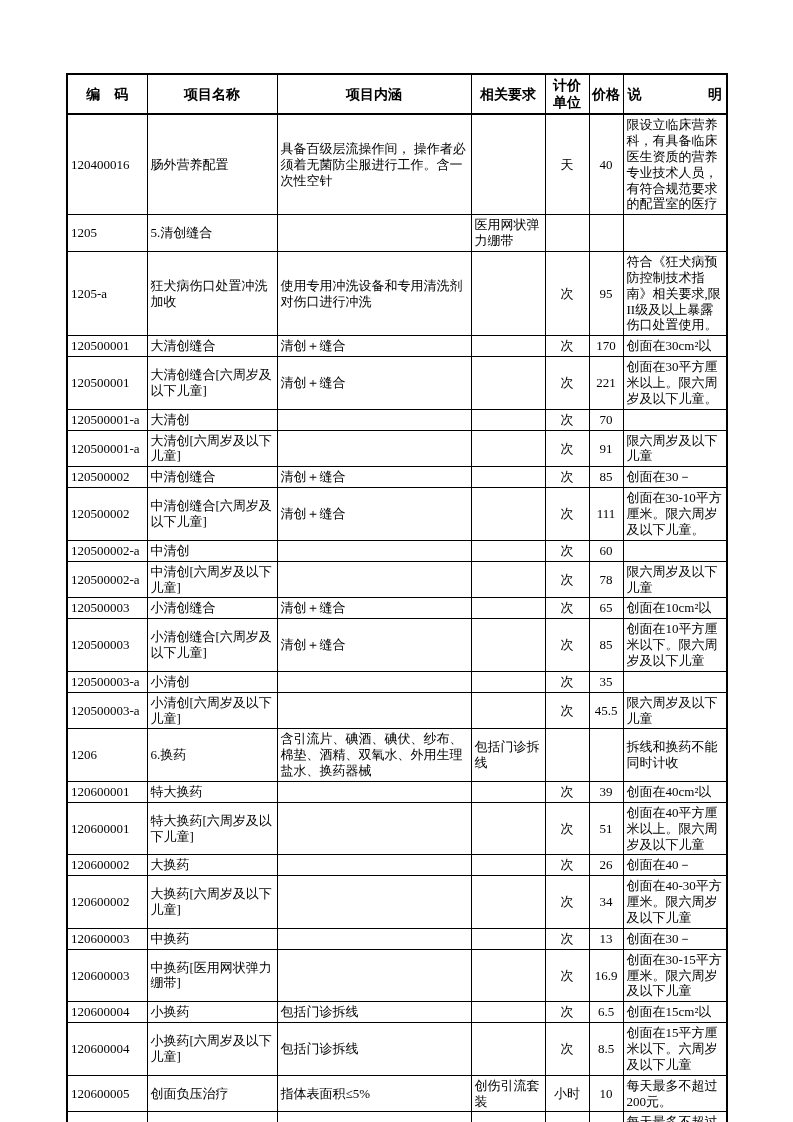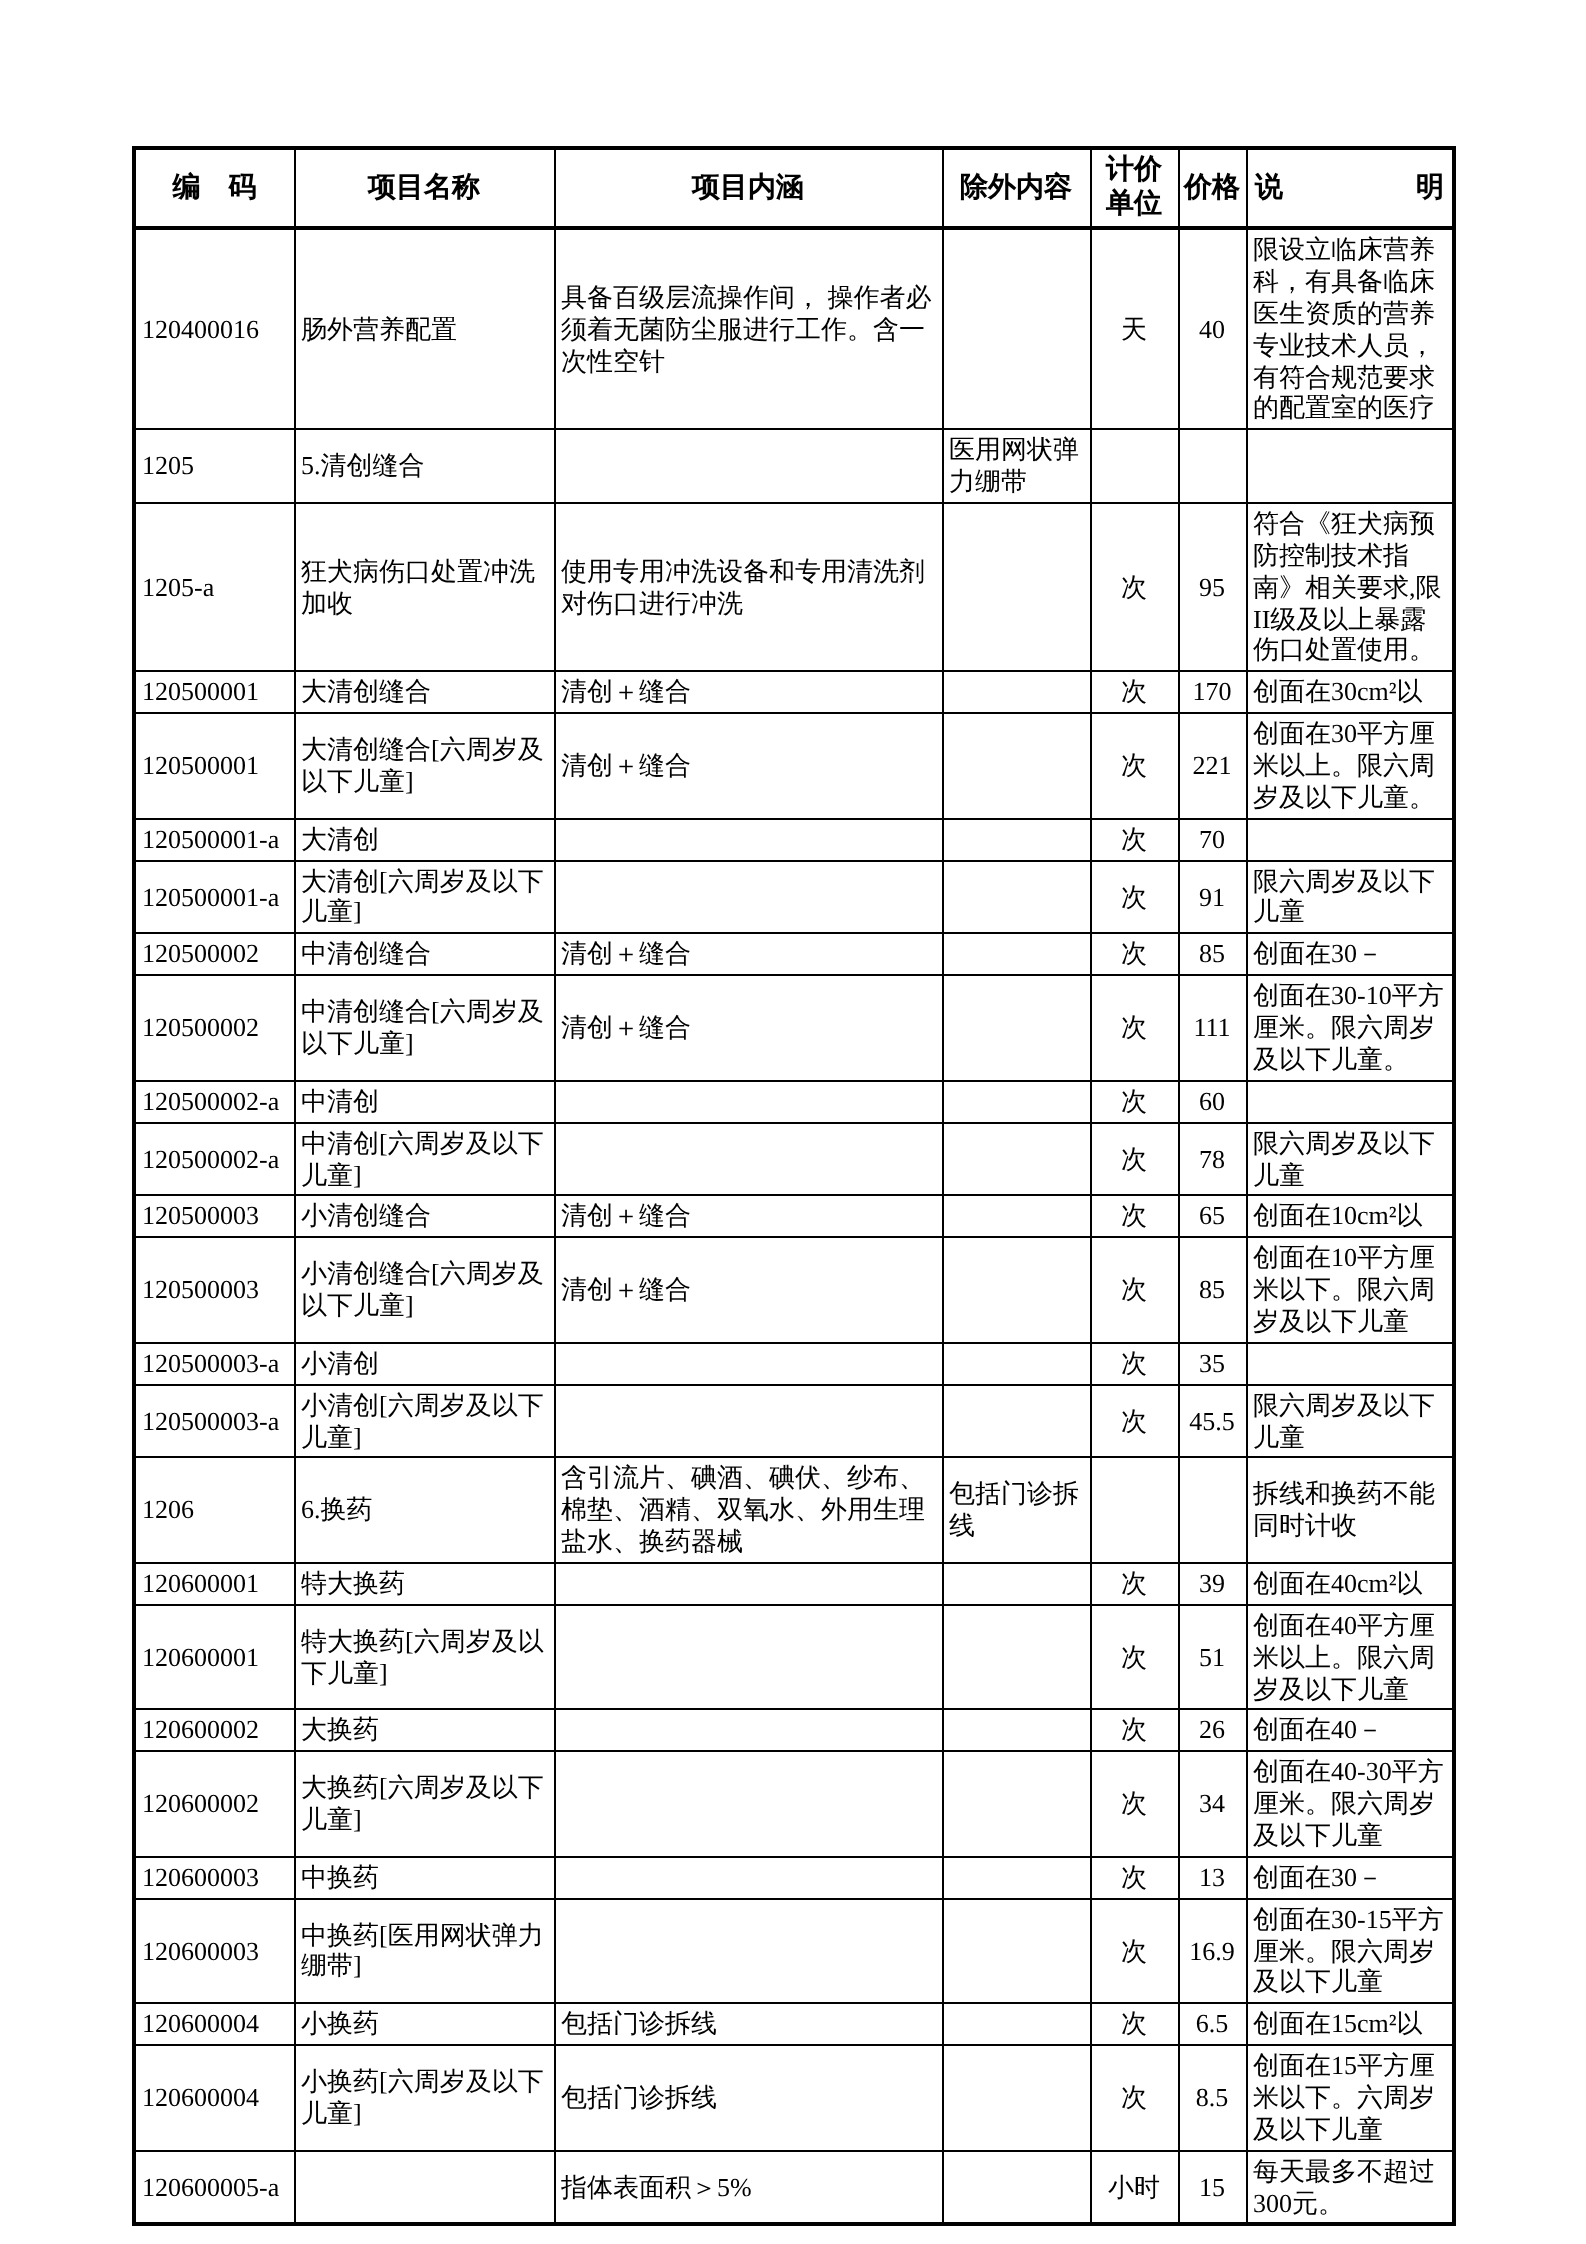--- a/index.html
+++ b/index.html
@@ -67,21 +67,21 @@
         <col class="c-excl">
         <col class="c-unit">
         <col class="c-price">
         <col class="c-note">
     </colgroup>
     <thead>
       <tr>
         <th>编　码</th>
         <th>项目名称</th>
         <th>项目内涵</th>
-        <th>除外内容</th>
+        <th>相关要求</th>
         <th>计价单位</th>
         <th>价格</th>
         <th class="th-note">说　　　　明</th>
       </tr>
     </thead>
     <tbody>
         <tr>
           <td class="cell-code">120400016</td>
           <td class="cell-name">肠外营养配置</td>
           <td class="cell-content">具备百级层流操作间， 操作者必须着无菌防尘服进行工作。含一次性空针</td>
@@ -291,20 +291,29 @@
         <tr>
           <td class="cell-code">120600004</td>
           <td class="cell-name">小换药[六周岁及以下儿童]</td>
           <td class="cell-content">包括门诊拆线</td>
           <td class="cell-exclusion"></td>
           <td class="cell-unit">次</td>
           <td class="cell-price">8.5</td>
           <td class="cell-note">创面在15平方厘米以下。六周岁及以下儿童</td>
         </tr>
         <tr>
+          <td class="cell-code">120600005</td>
+          <td class="cell-name">创面负压治疗</td>
+          <td class="cell-content">指体表面积≤5%</td>
+          <td class="cell-exclusion">创伤引流套装</td>
+          <td class="cell-unit">小时</td>
+          <td class="cell-price">10</td>
+          <td class="cell-note">每天最多不超过200元。</td>
+        </tr>
+        <tr>
           <td class="cell-code">120600005-a</td>
           <td class="cell-name"></td>
           <td class="cell-content">指体表面积＞5%</td>
           <td class="cell-exclusion"></td>
           <td class="cell-unit">小时</td>
           <td class="cell-price">15</td>
           <td class="cell-note">每天最多不超过300元。</td>
         </tr>
       </tbody>
   </table>

